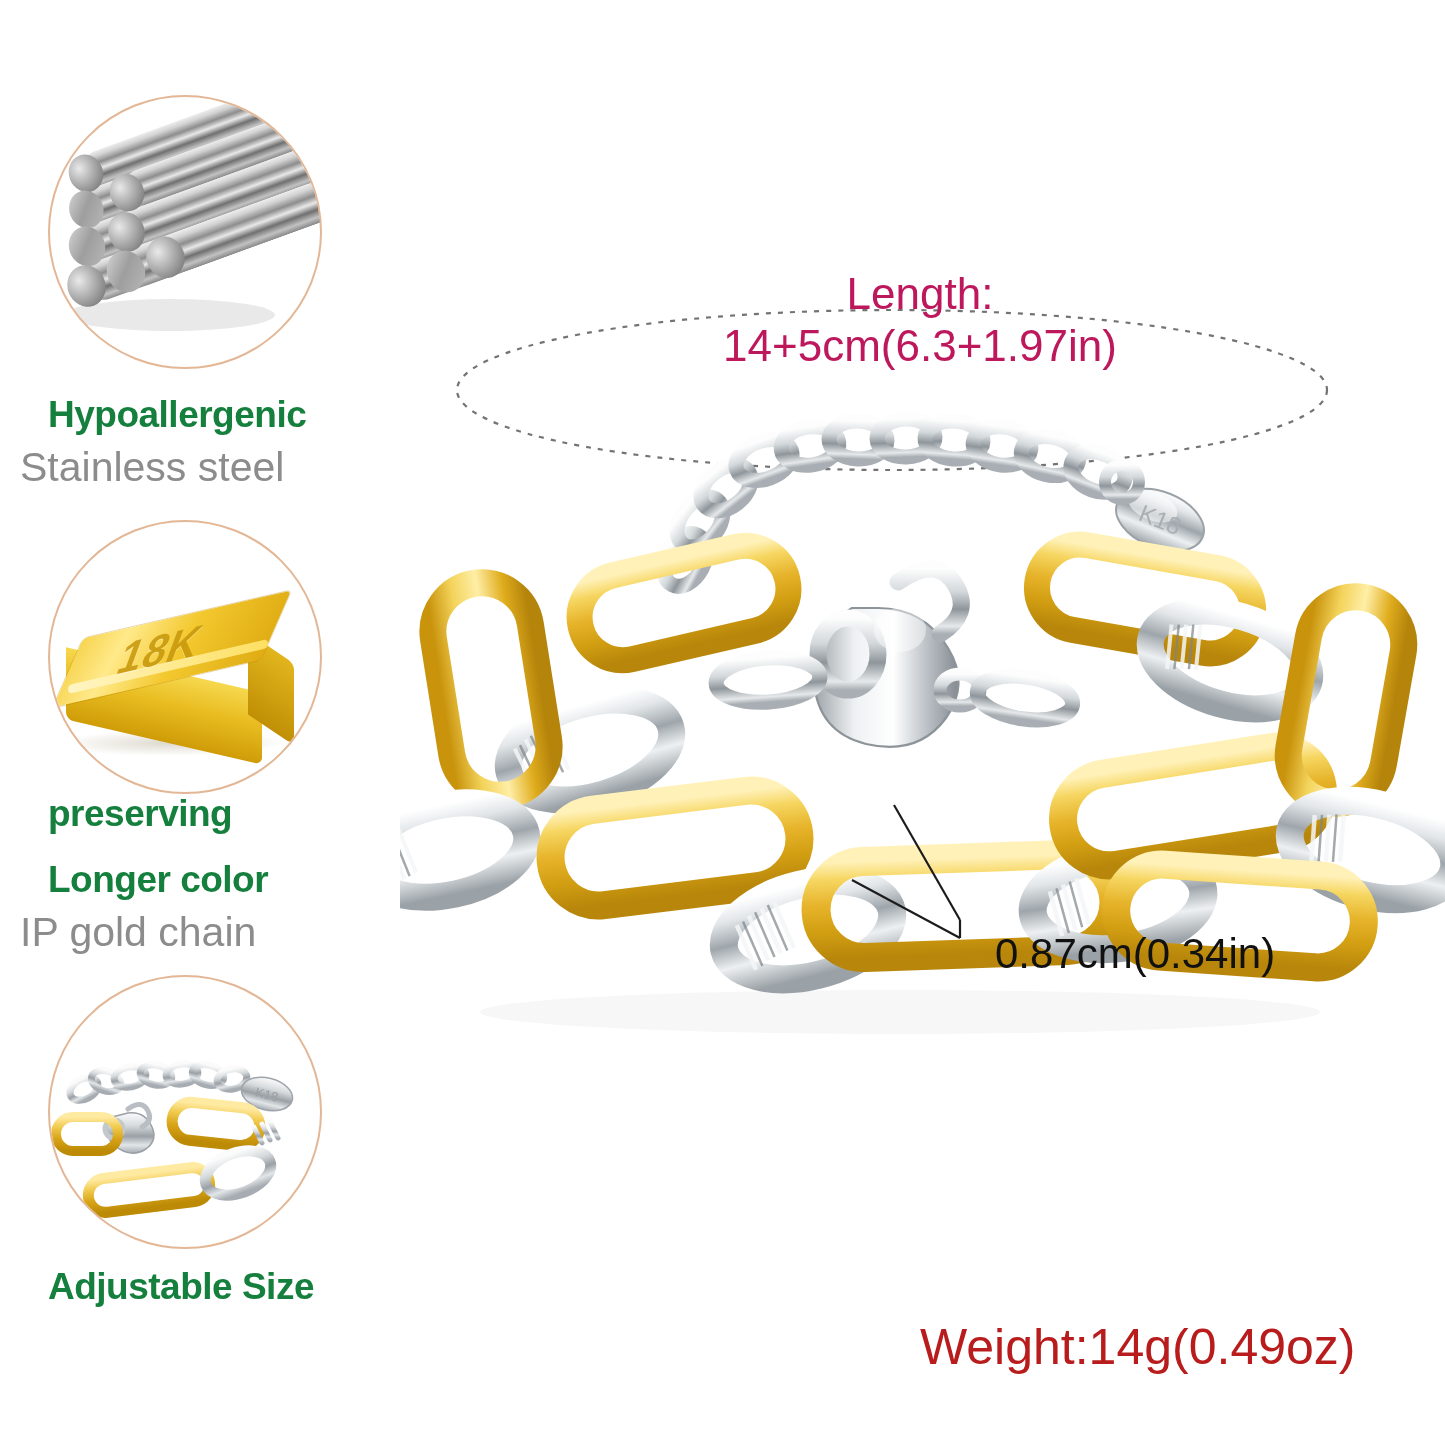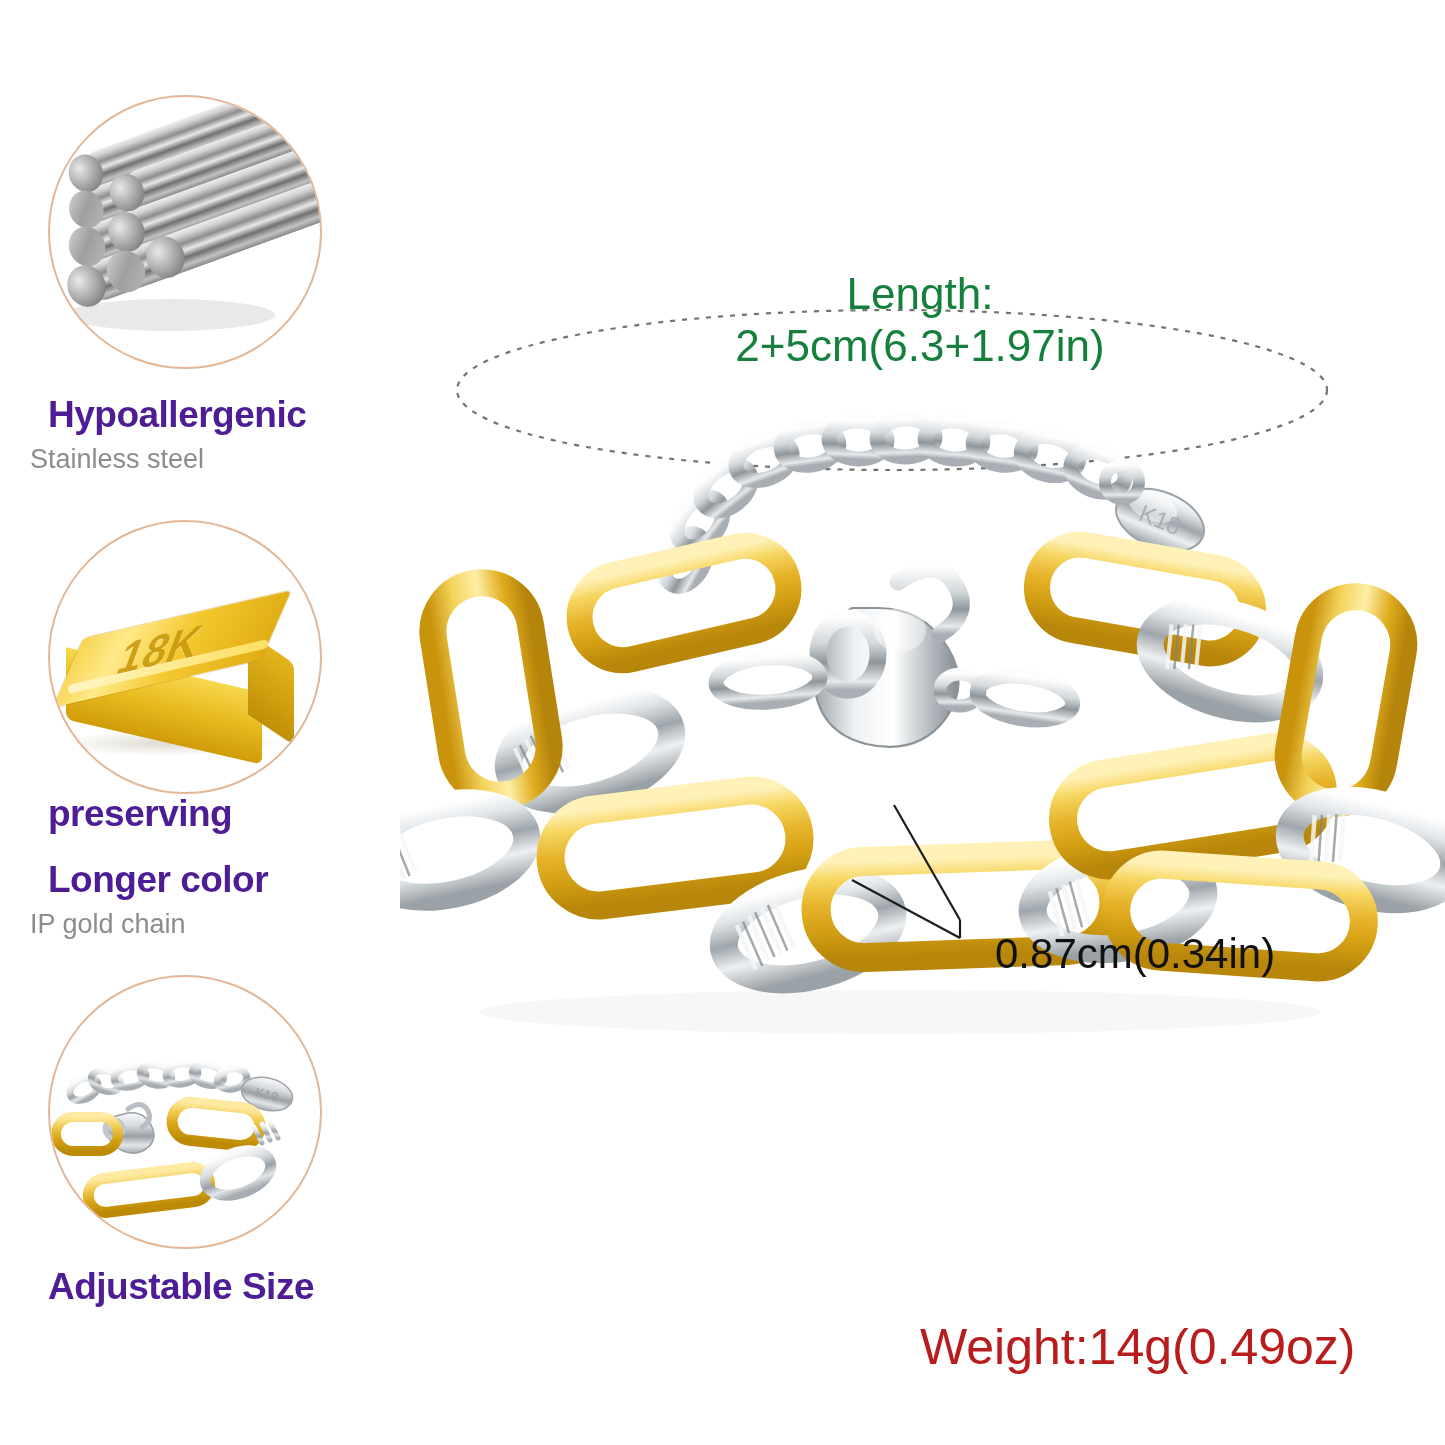--- a/index.html
+++ b/index.html
@@ -17,27 +17,27 @@
   .feat-circle{
     position:relative;
     width:270px;height:270px;
     border-radius:50%;
     border:2px solid #e3b795;
     overflow:hidden;
     background:#ffffff;
     margin-left:48px;
   }
   .feat-title{
-    font-size:37px;font-weight:bold;color:#4c1d95;
+    font-size:37px;font-weight:bold;color:#15803d;
     letter-spacing:-0.5px;line-height:1.08;
     margin-left:48px;
   }
   .feat-sub{
-    font-size:27px;color:#8c8c8c;font-weight:normal;
-    margin-left:30px;margin-top:9px;
+    font-size:41px;color:#8c8c8c;font-weight:normal;
+    margin-left:20px;margin-top:9px;
   }
 
   
   .rods{position:absolute;inset:0;}
 
   
   .bar-wrap{position:absolute;inset:0;}
   .bar-top{
     position:absolute;left:18px;top:96px;width:208px;height:62px;
     background:linear-gradient(100deg,#f7d552 0%,#ffe98a 22%,#f3c82e 55%,#e0ac14 100%);
@@ -75,21 +75,21 @@
     transform:skewX(-25deg);
   }
 
   
   .mini{position:absolute;inset:0;}
 
   
   #product{position:absolute;left:400px;top:230px;width:1045px;height:830px;}
   .label-length{
     position:absolute;left:600px;top:268px;width:640px;
-    text-align:center;font-size:44px;color:#15803d;line-height:1.18;
+    text-align:center;font-size:44px;color:#be185d;line-height:1.18;
   }
   .label-width{
     position:absolute;left:995px;top:930px;
     font-size:42px;color:#111;white-space:nowrap;text-align:right;
   }
   .label-weight{
     position:absolute;left:920px;top:1318px;
     font-size:50px;color:#b91c1c;white-space:nowrap;
   }
 </style>
@@ -421,20 +421,20 @@
         <line x1="560" y1="690" x2="560" y2="708"></line>
         <line x1="452" y1="650" x2="560" y2="708"></line>
       </g>
 
       <ellipse cx="500" cy="782" rx="420" ry="22" fill="rgba(140,140,140,.07)"></ellipse>
     </svg>
   </div>
 
   <div class="label-length">
     <div>Length:</div>
-    <div>2+5cm(6.3+1.97in)</div>
+    <div>14+5cm(6.3+1.97in)</div>
   </div>
 
   <div class="label-width">0.87cm(0.34in)</div>
 
   <div class="label-weight">Weight:14g(0.49oz)</div>
 
 </div>
 
 </body></html>

